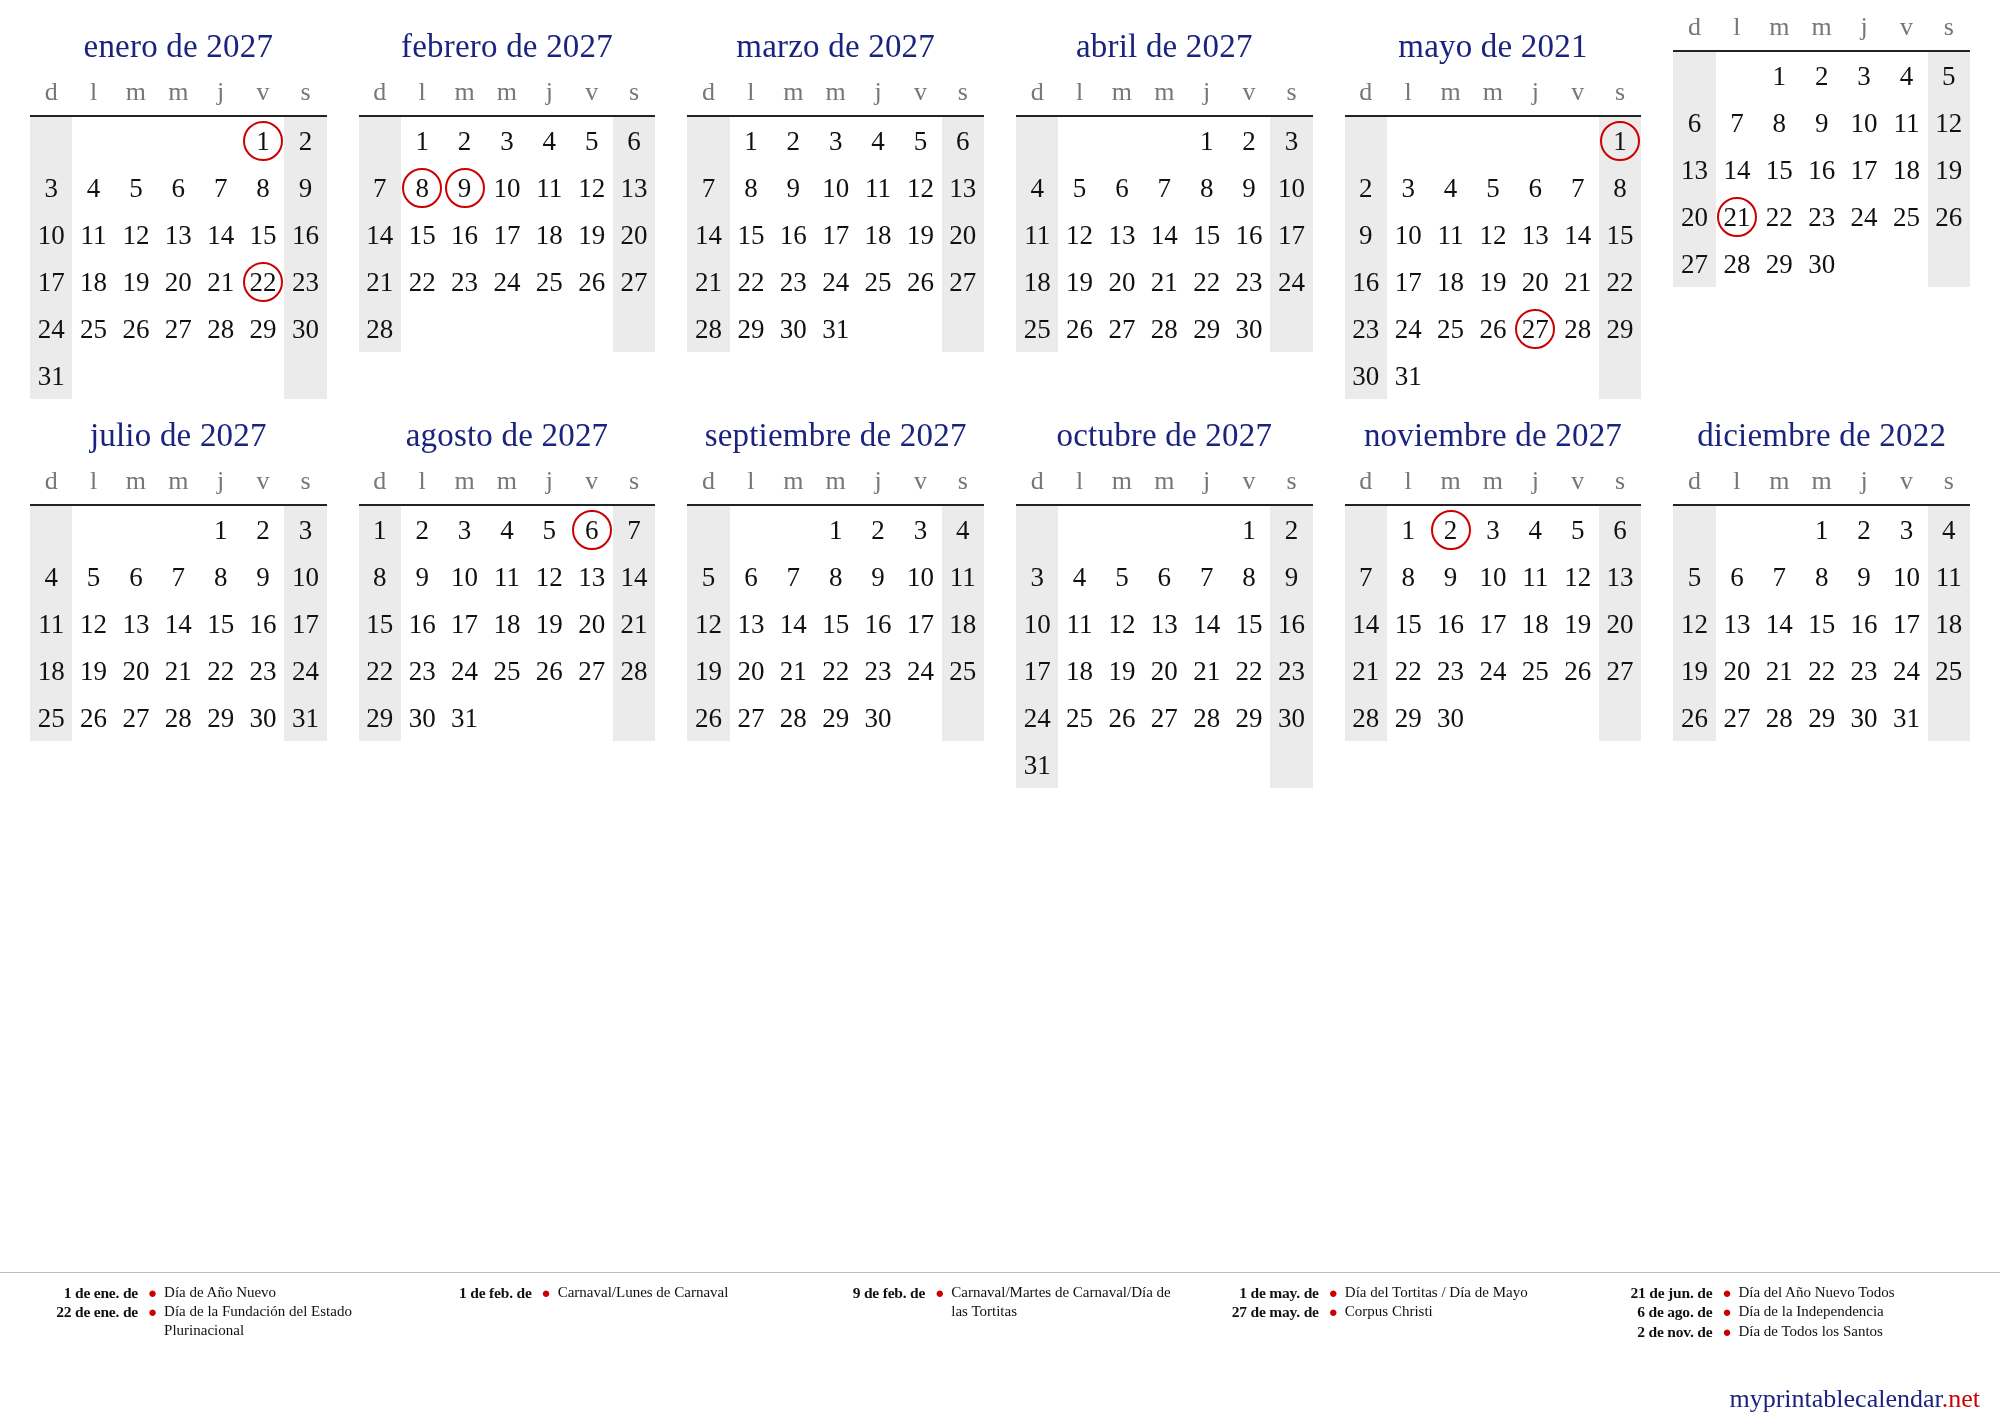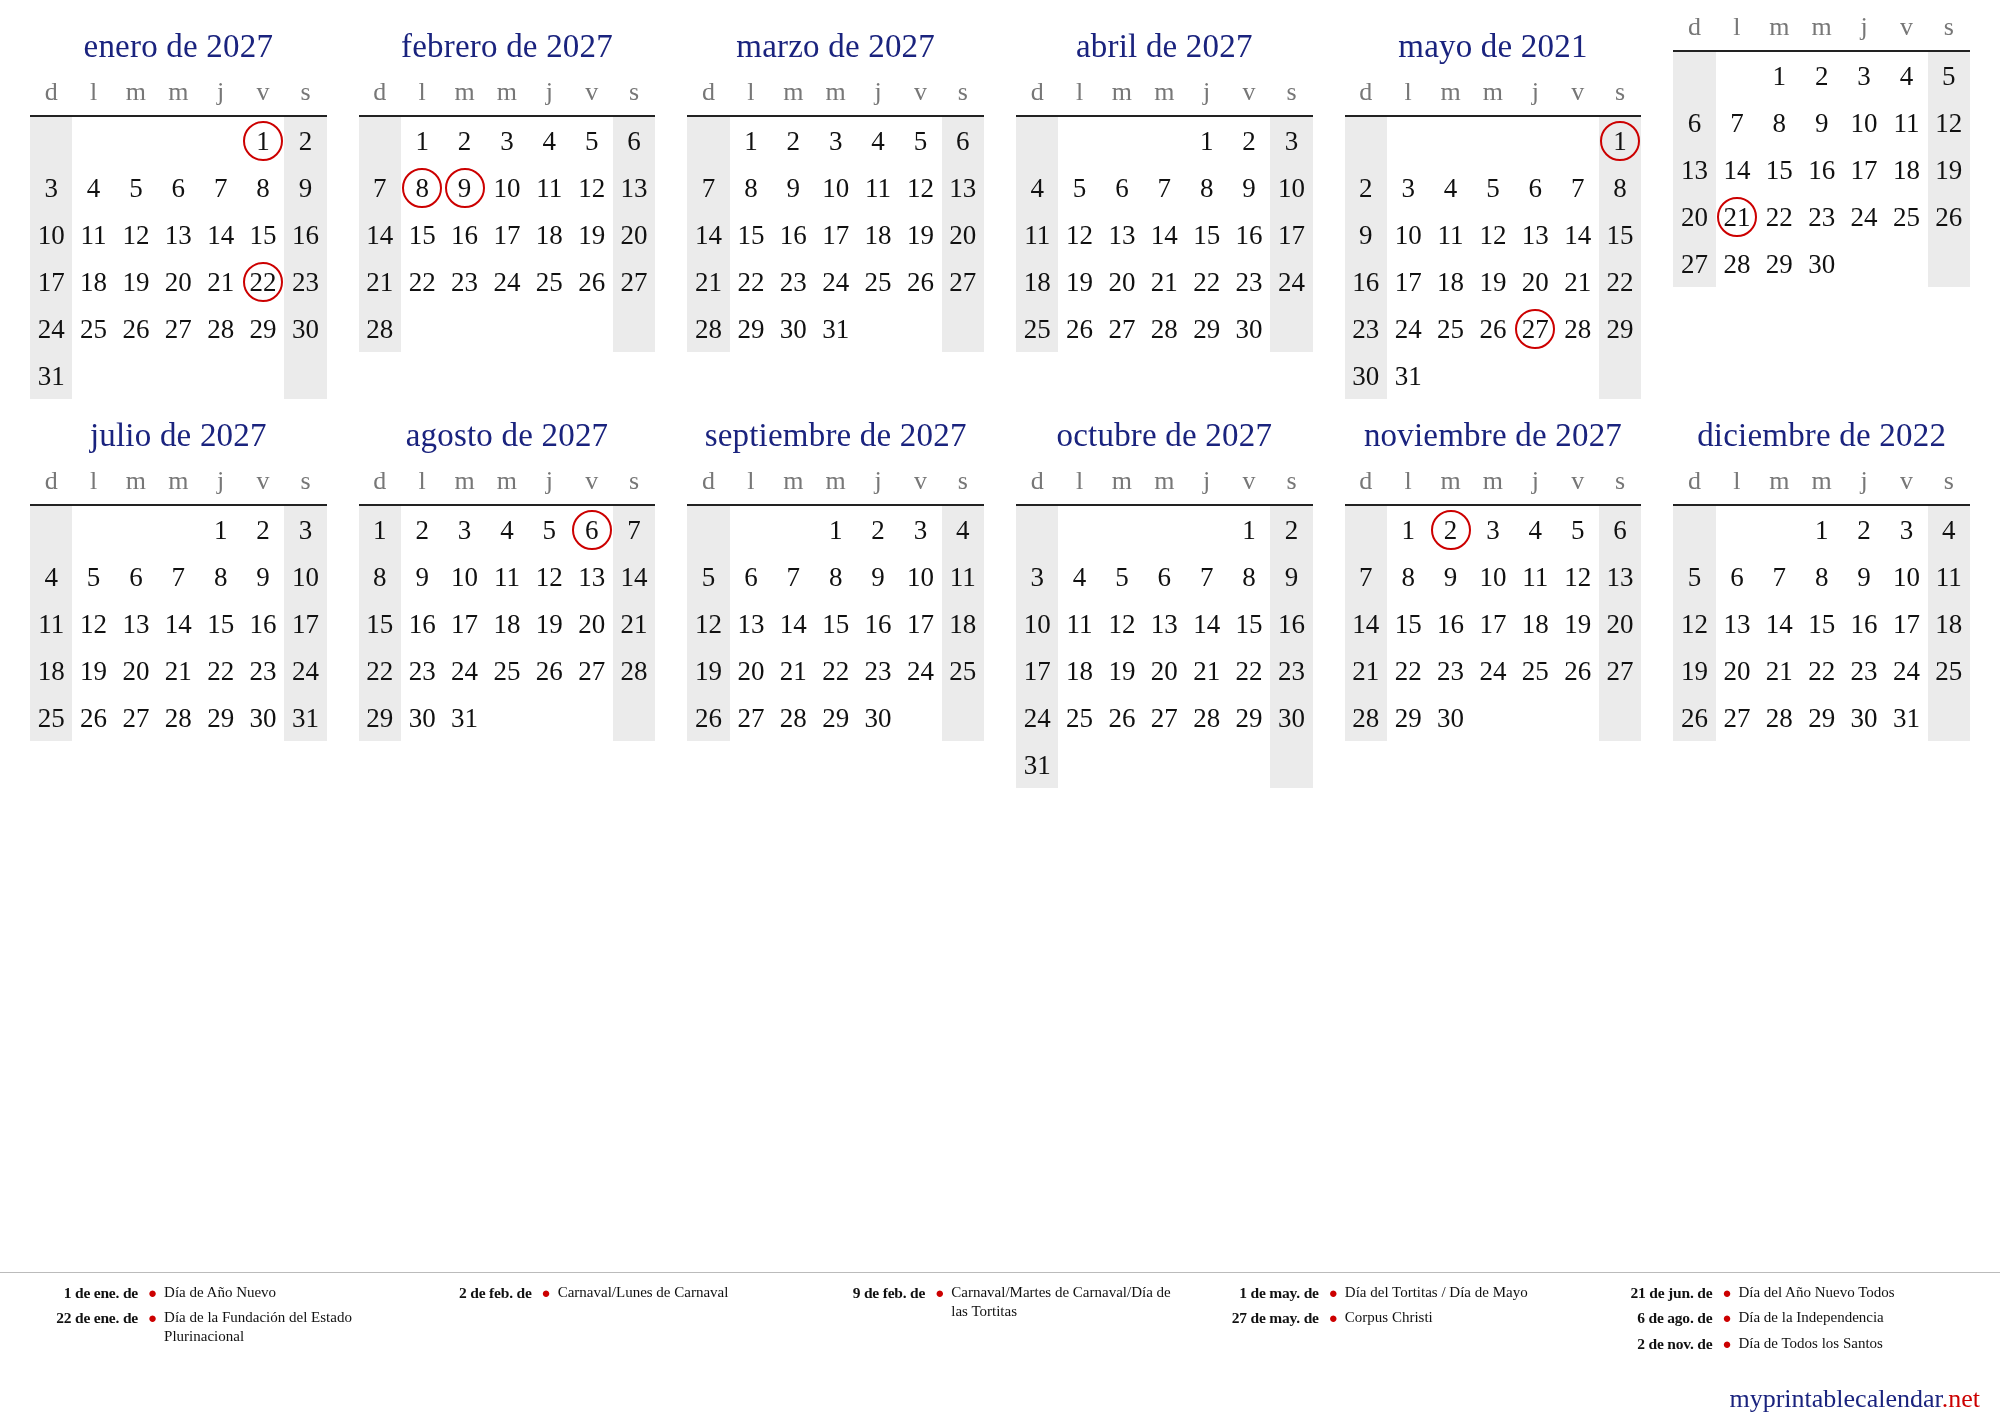--- a/index.html
+++ b/index.html
@@ -97,21 +97,21 @@
     border-top: 1.5px solid #bbbbbb;
     padding: 10px 16px 0 16px;
     box-sizing: border-box;
     display: flex;
     gap: 0px;
   }
   .legend-col {
     flex: 1;
     display: flex;
     flex-direction: column;
-    gap: 6px;
+    gap: 0;
     padding-right: 10px;
     box-sizing: border-box;
   }
   .legend-entry {
     display: flex;
     align-items: flex-start;
     font-size: 16px;
     font-family: "Liberation Serif", serif;
     line-height: 1.25;
   }
@@ -946,21 +946,21 @@
         <div class="legend-text">Día de Año Nuevo</div>
       </div>
       <div class="legend-entry">
         <div class="legend-date">22 de ene. de</div>
         <div class="legend-dot">●</div>
         <div class="legend-text">Día de la Fundación del Estado Plurinacional</div>
       </div>
     </div>
     <div class="legend-col">
       <div class="legend-entry">
-        <div class="legend-date">2 de feb. de</div>
+        <div class="legend-date">1 de feb. de</div>
         <div class="legend-dot">●</div>
         <div class="legend-text">Carnaval/Lunes de Carnaval</div>
       </div>
     </div>
     <div class="legend-col">
       <div class="legend-entry">
         <div class="legend-date">9 de feb. de</div>
         <div class="legend-dot">●</div>
         <div class="legend-text">Carnaval/Martes de Carnaval/Día de las Tortitas</div>
       </div>

